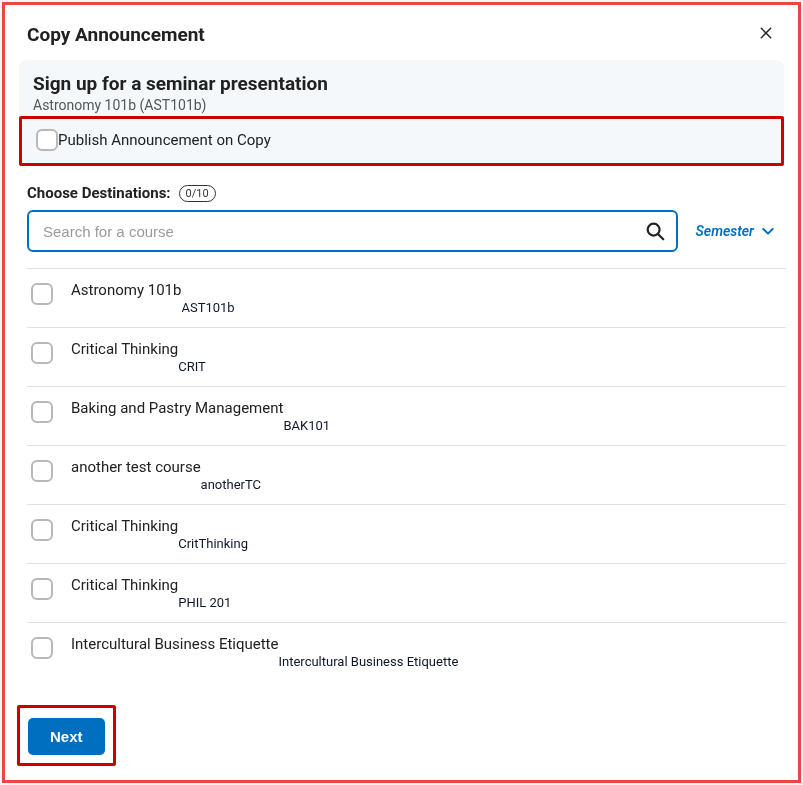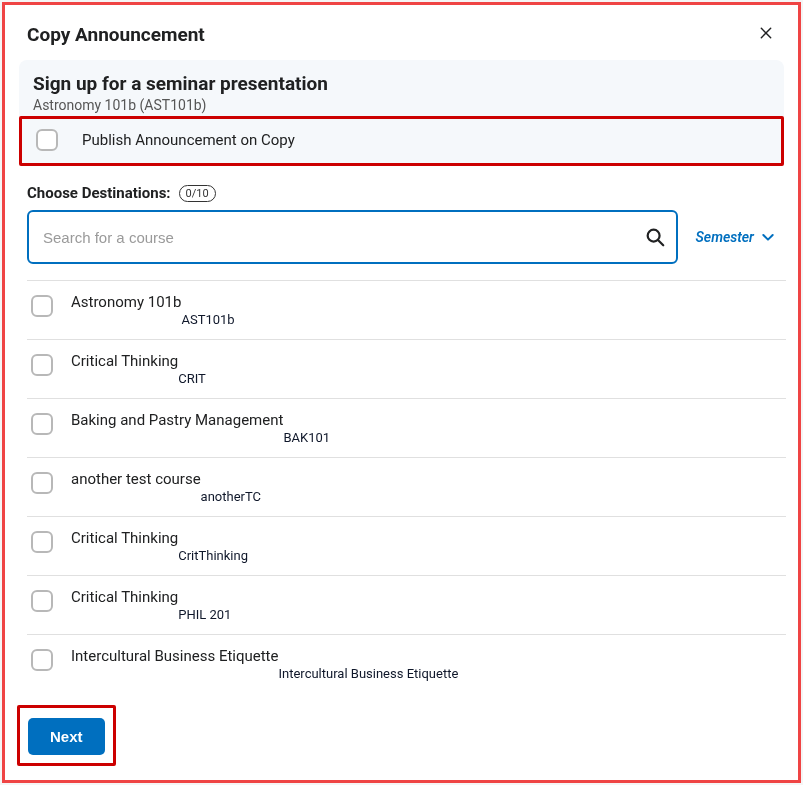--- a/index.html
+++ b/index.html
@@ -54,21 +54,21 @@
       font-size: 14px;
       color: #565656;
       margin-top: 2px;
     }
     .highlight-publish {
       border: 3px solid #cc0000;
       padding: 10px 14px 12px 14px;
       margin: 3px -14px 0 -14px;
       display: flex;
       align-items: center;
-      gap: 24px;
+      gap: 0;
       border-radius: 2px;
     }
     .cbox {
       width: 22px;
       height: 22px;
       border: 2px solid #b8b8b8;
       border-radius: 6px;
       flex-shrink: 0;
       cursor: pointer;
       background: #fff;
@@ -98,21 +98,21 @@
     .search-row {
       margin: 8px 22px 0 22px;
       display: flex;
       align-items: center;
       gap: 18px;
     }
     .search-box {
       flex: 1;
       border: 2px solid #006fbf;
       border-radius: 6px;
-      height: 54px;
+      height: 42px;
       display: flex;
       align-items: center;
       padding: 0 10px 0 14px;
     }
     .search-input {
       flex: 1;
       border: none;
       outline: none;
       font-size: 15px;
       color: #333;

